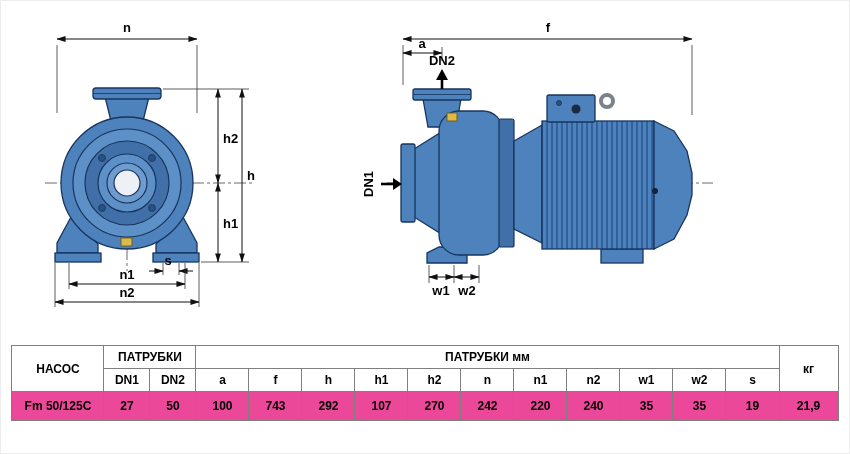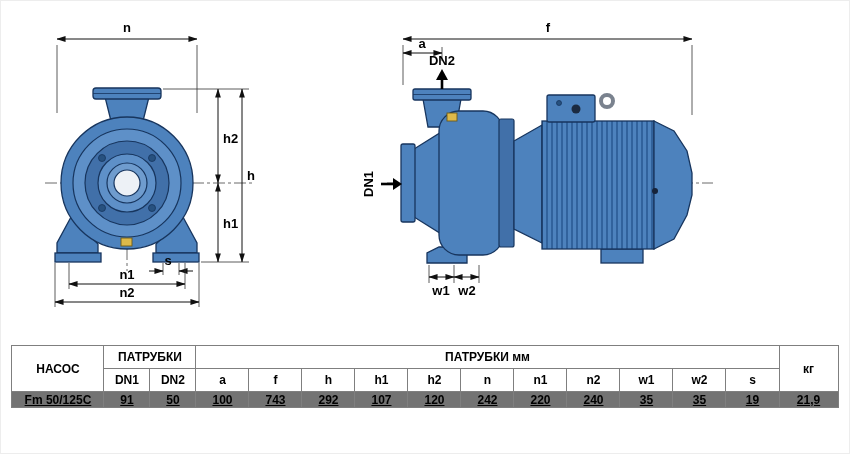--- a/index.html
+++ b/index.html
@@ -25,21 +25,21 @@
   .flow  { stroke:#000; stroke-width:2.6; }
   .dlb   { font:bold 13px "Liberation Sans", sans-serif; fill:#000; }
 
   
   table.dims { border-collapse:collapse; table-layout:fixed; width:826px; margin:2px auto 0; border:1px solid #5a5a5a; }
   .dims th, .dims td {
     border:1px solid #7f7f7f; text-align:center; vertical-align:middle;
     font-weight:bold; color:#000; overflow:hidden; white-space:nowrap;
   }
   .dims thead th { background:#ffffff; font-size:12px; height:23px; }
-  .dims tbody td { background:#737373; font-size:12px; height:16px;text-decoration:underline; }
+  .dims tbody td { background:#ec4899; font-size:12px; height:29px; }
 </style>
 </head>
 <body>
 
 <div class="page">
 
   <svg class="drawing" width="850" height="342" viewBox="0 0 850 342">
     <defs>
       <marker id="ar" viewBox="0 0 10 10" refX="9.5" refY="5" markerWidth="9" markerHeight="9" orient="auto-start-reverse">
         <path d="M0,1.8 L10,5 L0,8.2 z" fill="#111"></path>
@@ -217,27 +217,27 @@
         <th>n1</th>
         <th>n2</th>
         <th>w1</th>
         <th>w2</th>
         <th>s</th>
       </tr>
     </thead>
     <tbody>
       <tr>
         <td>Fm 50/125C</td>
-        <td>91</td>
+        <td>27</td>
         <td>50</td>
         <td>100</td>
         <td>743</td>
         <td>292</td>
         <td>107</td>
-        <td>120</td>
+        <td>270</td>
         <td>242</td>
         <td>220</td>
         <td>240</td>
         <td>35</td>
         <td>35</td>
         <td>19</td>
         <td>21,9</td>
       </tr>
     </tbody>
   </table>

